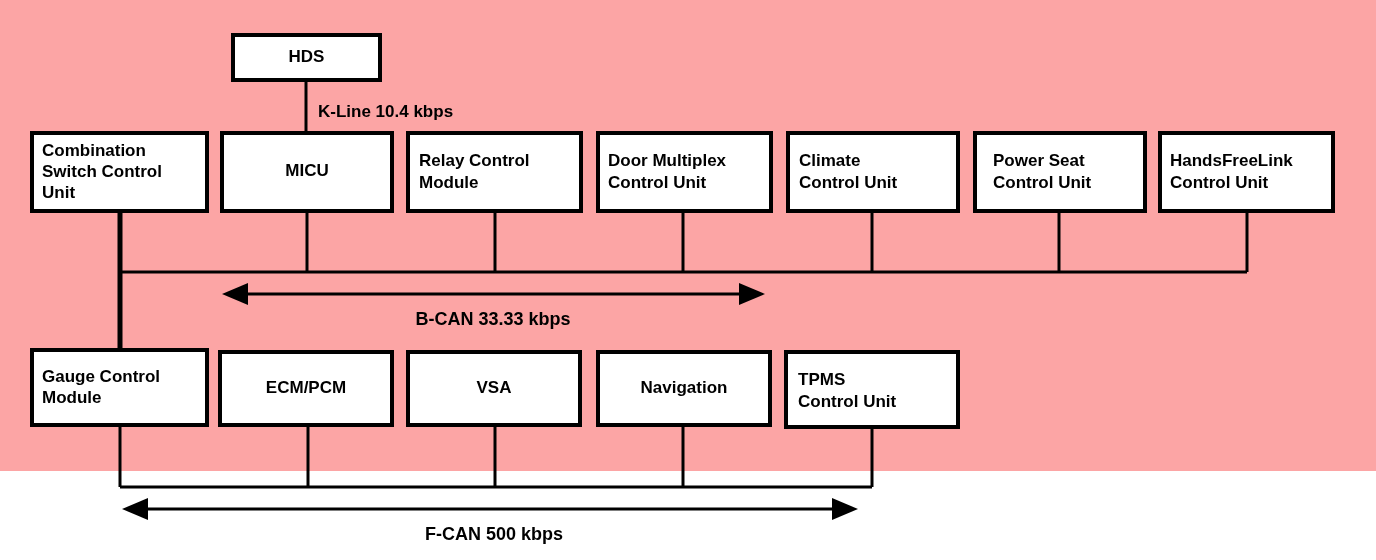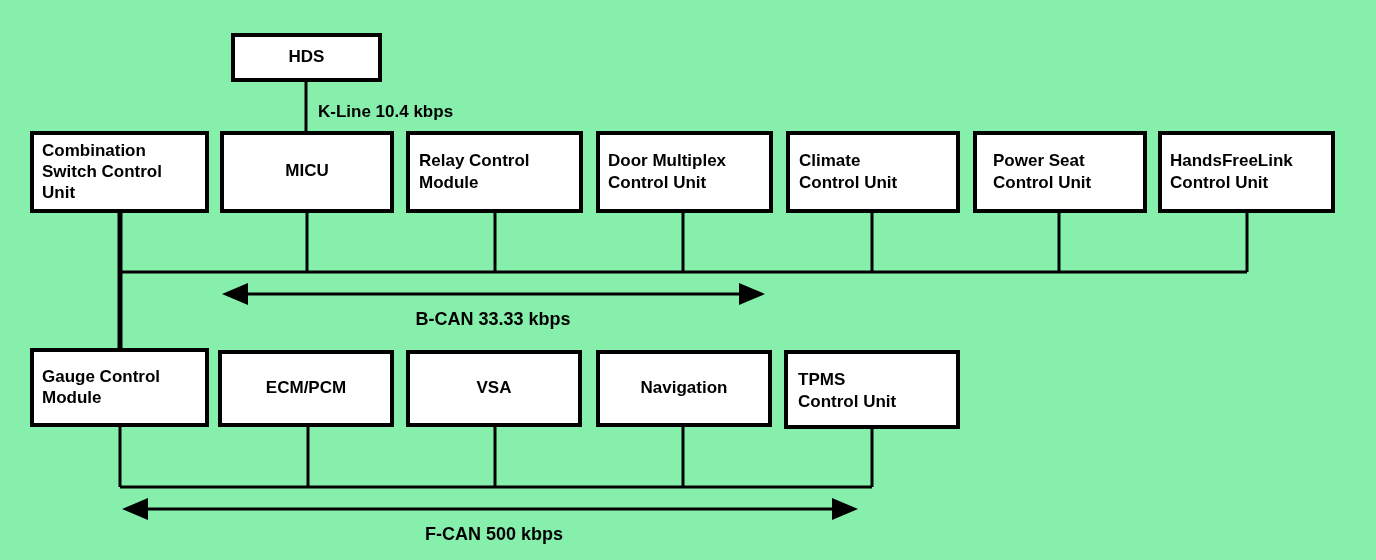--- a/index.html
+++ b/index.html
@@ -9,22 +9,22 @@
   }
   body {
     width: 1376px;
     height: 560px;
     font-family: "Liberation Sans", sans-serif;
     overflow: hidden;
   }
   #diagram-root {
     position: relative;
     width: 1376px;
-    height: 560px;
-    background: #86efac;
+    height: 471px;
+    background: #fca5a5;
   }
   svg.diagram {
     display: block;
     width: 1376px;
     height: 560px;
   }
   .node-box {
     fill: #ffffff;
     stroke: #000000;
     stroke-width: 4;

